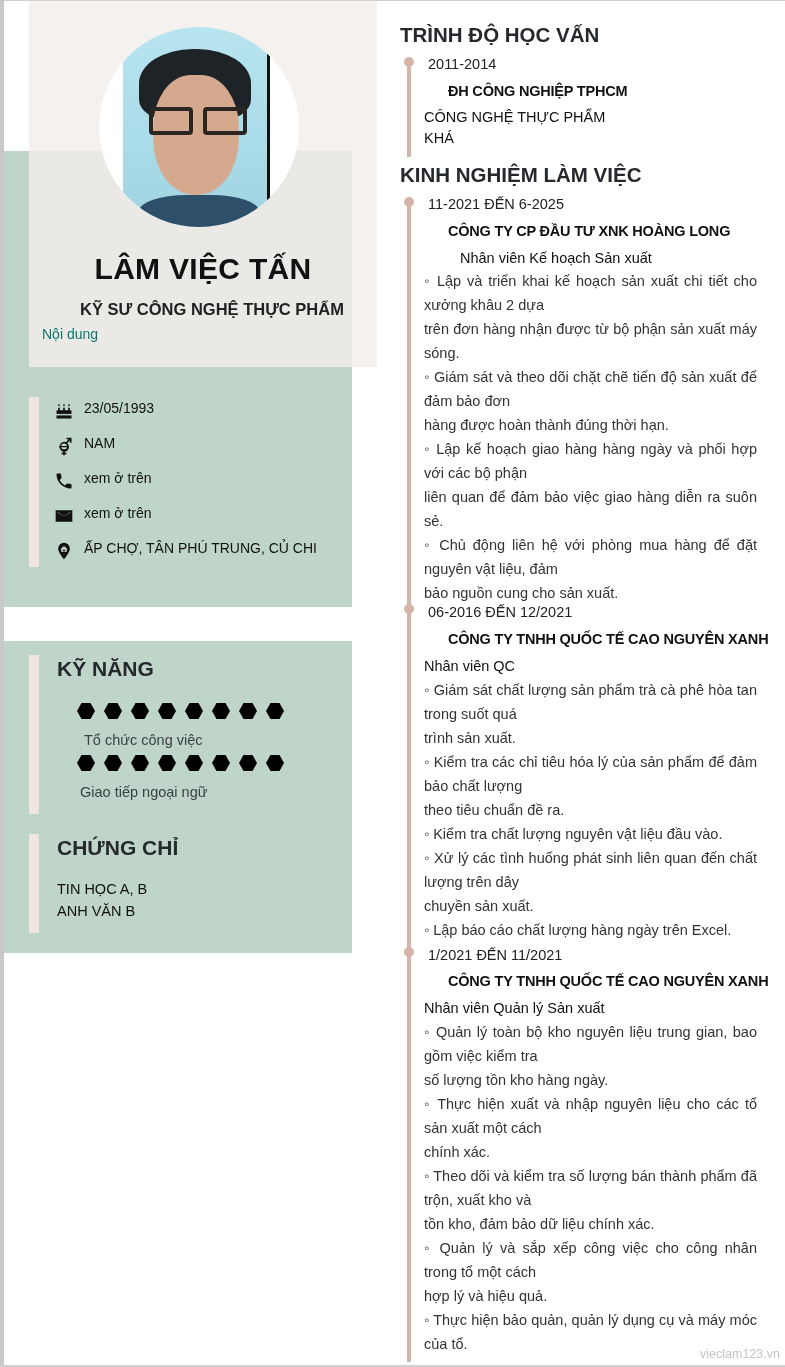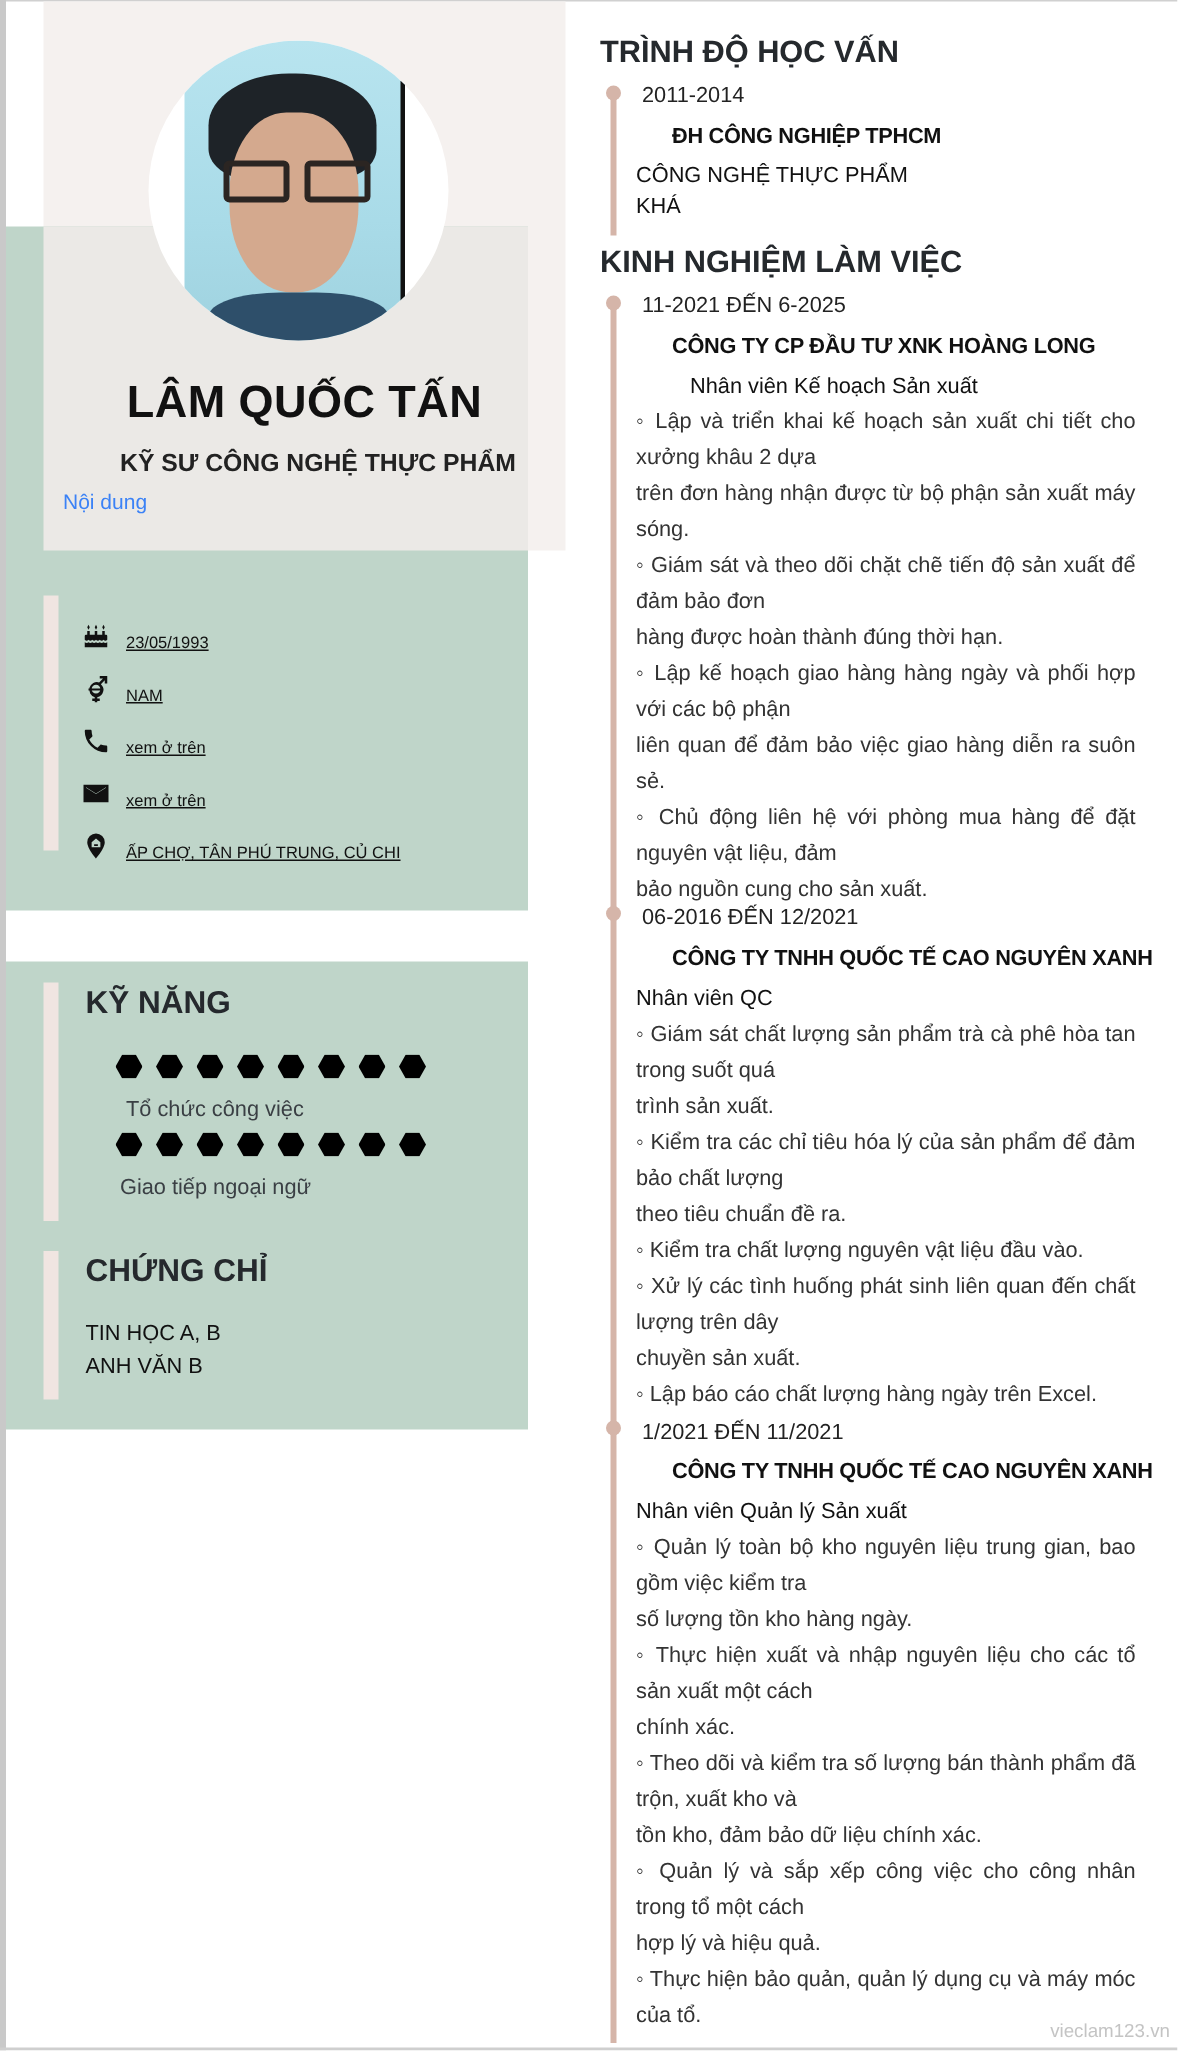--- a/index.html
+++ b/index.html
@@ -18,25 +18,25 @@
     background: linear-gradient(180deg, #b8e4ef 0%, #a9dbe8 60%, #9fd2df 100%); }
   .avatar .hair { position: absolute; left: 40px; top: 22px; width: 112px; height: 72px; background: #1e2328; border-radius: 48% 48% 30% 30%; }
   .avatar .face { position: absolute; left: 54px; top: 48px; width: 86px; height: 120px; background: #d4a98e; border-radius: 44% 44% 48% 48%; }
   .avatar .glasses-l { position: absolute; left: 50px; top: 80px; width: 44px; height: 28px; border: 4px solid #2b2522; border-radius: 4px; }
   .avatar .glasses-r { position: absolute; left: 104px; top: 80px; width: 44px; height: 28px; border: 4px solid #2b2522; border-radius: 4px; }
   .avatar .shirt { position: absolute; left: 40px; top: 168px; width: 120px; height: 40px; background: #2e4f6a; border-radius: 40% 40% 0 0; }
   .avatar .edge-line { position: absolute; left: 168px; top: 27px; width: 3px; height: 170px; background: #111; }
 
   .name { position: absolute; left: 29px; top: 252px; width: 348px; text-align: center; font-size: 30px; font-weight: bold; color: #111; letter-spacing: 0.3px; }
   .title { position: absolute; left: 29px; top: 300px; width: 366px; text-align: center; font-size: 16.5px; font-weight: bold; color: #222; }
-  .subtitle { position: absolute; left: 42px; top: 326px; font-size: 14px; color: #3b82f6; }
+  .subtitle { position: absolute; left: 42px; top: 326px; font-size: 14px; color: #0f766e; }
 
   .contact-bar { position: absolute; left: 29px; top: 397px; width: 10px; height: 170px; background: #f0e5e1; }
   .contact-list { position: absolute; left: 53px; top: 400px; }
-  .contact-item { display: flex; align-items: flex-end; height: 35px; font-size: 11px; color: #111; text-decoration: underline; }
+  .contact-item { display: flex; align-items: flex-start; height: 35px; font-size: 14px; color: #111; }
   .contact-item .ic { width: 22px; height: 22px; margin-right: 9px; display: flex; align-items: center; justify-content: center; }
   .contact-item svg { width: 20px; height: 20px; fill: #111; }
 
   .left-green-2 { position: absolute; left: 4px; top: 641px; width: 348px; height: 312px; background: #bfd5c9; }
   .skills-bar { position: absolute; left: 29px; top: 655px; width: 10px; height: 159px; background: #f0e5e1; }
   .cert-bar { position: absolute; left: 29px; top: 834px; width: 10px; height: 99px; background: #f0e5e1; }
   .section-title-left { position: absolute; left: 57px; font-size: 21px; font-weight: bold; color: #25292d; }
   .skill-dots { position: absolute; left: 77px; display: flex; gap: 9px; }
   .hex { width: 18px; height: 16px; background: #000; clip-path: polygon(25% 0, 75% 0, 100% 50%, 75% 100%, 25% 100%, 0 50%); }
   .skill-label { position: absolute; font-size: 14.5px; color: #3a3f44; }
@@ -66,21 +66,21 @@
 <div class="avatar">
   <div class="photo"></div>
   <div class="hair"></div>
   <div class="face"></div>
   <div class="glasses-l"></div>
   <div class="glasses-r"></div>
   <div class="shirt"></div>
   <div class="edge-line"></div>
 </div>
 
-<div class="name">LÂM QUỐC TẤN</div>
+<div class="name">LÂM VIỆC TẤN</div>
 <div class="title">KỸ SƯ CÔNG NGHỆ THỰC PHẨM</div>
 <div class="subtitle">Nội dung</div>
 
 <div class="contact-bar"></div>
 <div class="contact-list">
   <div class="contact-item">
     <span class="ic">
       <svg viewBox="0 0 24 24">
           <path d="M6 3l1 2-1 2-1-2zM12 3l1 2-1 2-1-2zM18 3l1 2-1 2-1-2zM5 8h2v3h4V8h2v3h4V8h2v3h1a1 1 0 011 1v3c-1 1-2 1-3 0-1 1-2 1-3 0-1 1-2 1-3 0-1 1-2 1-3 0-1 1-2 1-3 0-1 1-2 1-3 0v-3a1 1 0 011-1h1zM3 17c1 .7 2.2.7 3 0 1 .7 2 .7 3 0 1 .7 2 .7 3 0 1 .7 2 .7 3 0 1 .7 2 .7 3 0 .8.7 2 .7 3 0v4H3z"></path>
         </svg>

